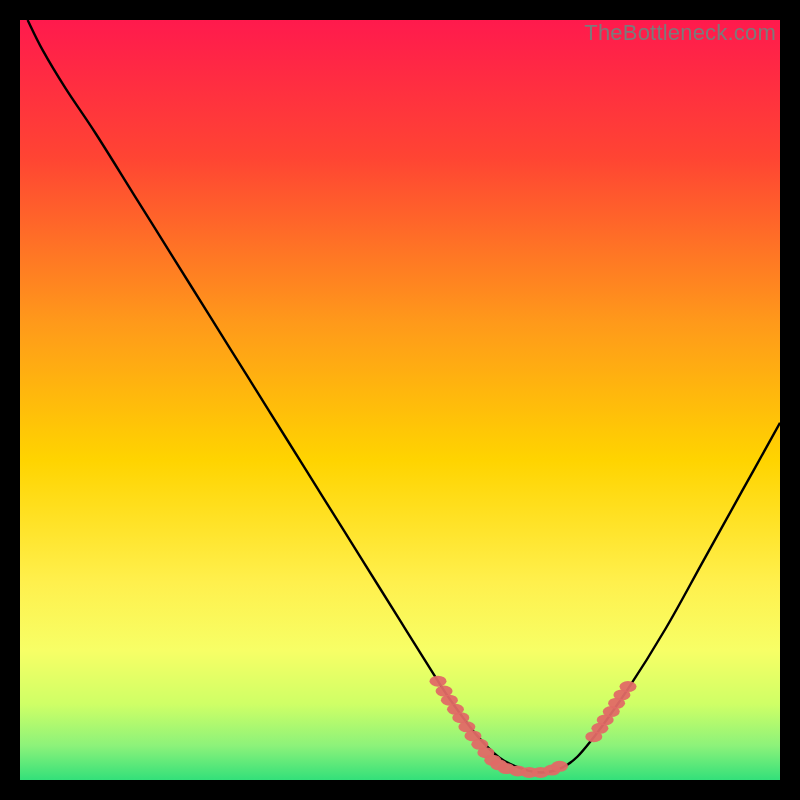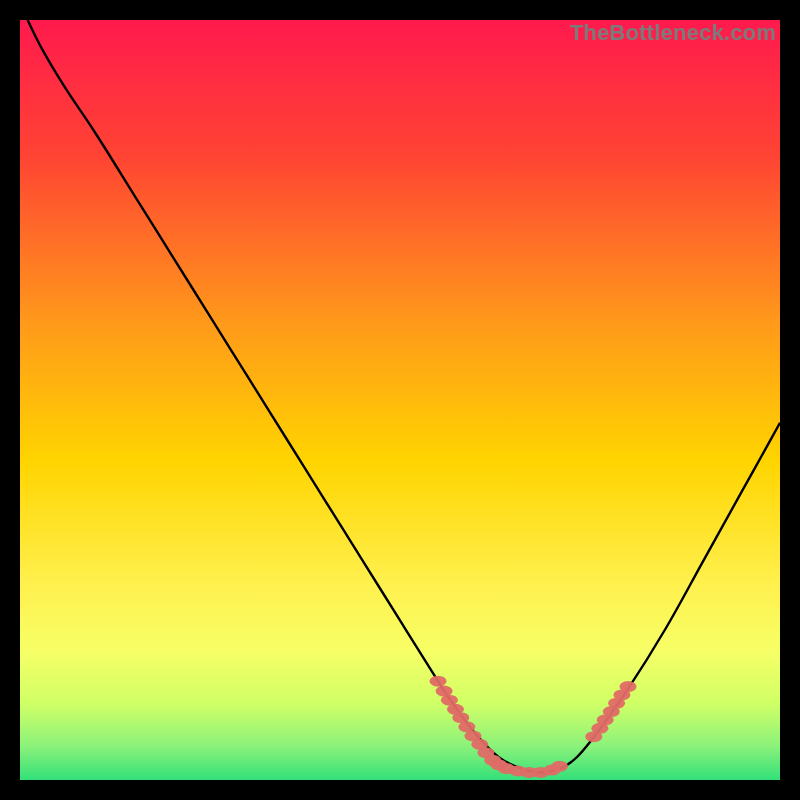--- a/index.html
+++ b/index.html
@@ -25,21 +25,21 @@
     top: 0;
     width: 760px;
     height: 760px;
   }
   .watermark {
     position: absolute;
     top: 0px;
     right: 4px;
     color: #7b7b7b;
     font-size: 22px;
-    font-weight: 700;
+    font-weight: 400;
     letter-spacing: 0.2px;
     user-select: none;
   }
 </style>
 </head>
 <body>
 
 <div class="frame">
   <svg class="plot" viewBox="0 0 760 760" preserveAspectRatio="none">
     <defs>

